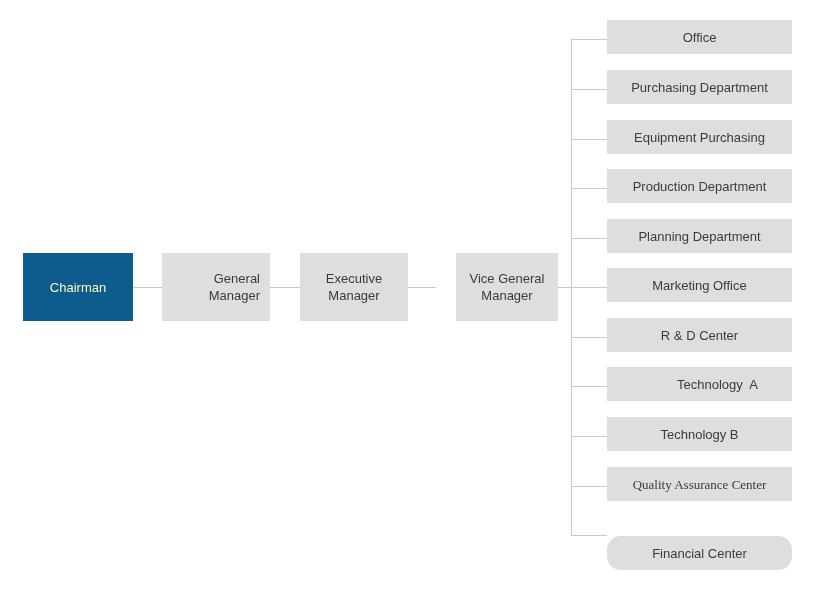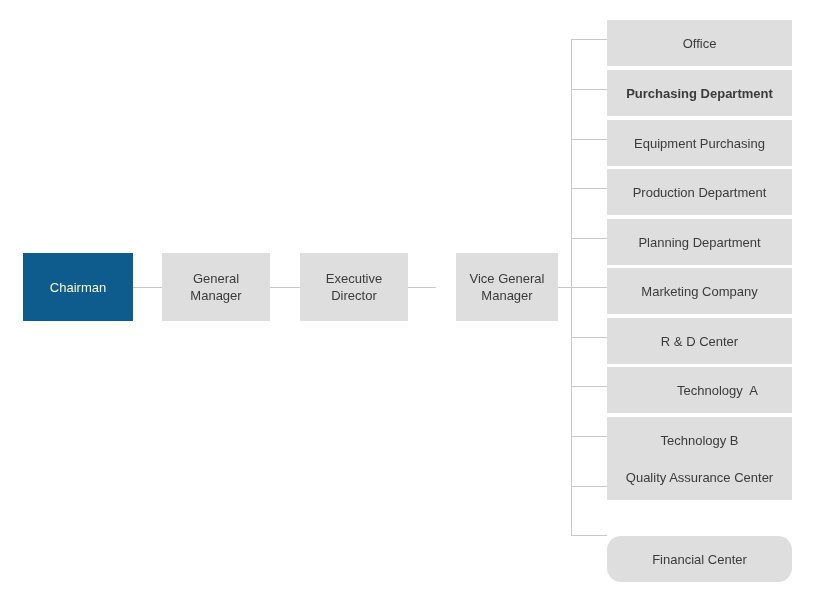--- a/index.html
+++ b/index.html
@@ -33,21 +33,21 @@
     height: 68px;
     padding: 0 10px;
   }
   .primary {
     background: #0d5c8d;
     color: #fef9c3;
   }
   .dept {
     left: 607px;
     width: 185px;
-    height: 46px;
+    height: 34px;
   }
   .dept .label {
     white-space: pre;
   }
   .line {
     position: absolute;
     background: #c8c8c8;
   }
   .h { height: 1px; }
   .v { width: 1px; }
@@ -72,57 +72,57 @@
   <div class="line h" style="left:571px; top:287px; width:36px;"></div>
   <div class="line h" style="left:571px; top:337px; width:36px;"></div>
   <div class="line h" style="left:571px; top:386px; width:36px;"></div>
   <div class="line h" style="left:571px; top:436px; width:36px;"></div>
   <div class="line h" style="left:571px; top:486px; width:36px;"></div>
   <div class="line h" style="left:571px; top:535px; width:36px;"></div>
 
   <div class="node chain primary" style="left:23px; width:110px;">
     <span class="label">Chairman</span>
   </div>
-  <div class="node chain" style="left:162px;">
+  <div class="node chain" style="left:162px;text-align:right;">
     <span class="label">General Manager</span>
   </div>
   <div class="node chain" style="left:300px;">
-    <span class="label">Executive Director</span>
+    <span class="label">Executive Manager</span>
   </div>
   <div class="node chain" style="left:436px; width:102px;margin-left:20px;">
     <span class="label">Vice General Manager</span>
   </div>
 
   <div class="node dept" style="top:20px;">
     <span class="label">Office</span>
   </div>
-  <div class="node dept" style="top:70px;font-weight:bold;">
+  <div class="node dept" style="top:70px;">
     <span class="label">Purchasing Department</span>
   </div>
   <div class="node dept" style="top:120px;">
     <span class="label">Equipment Purchasing</span>
   </div>
   <div class="node dept" style="top:169px;">
     <span class="label">Production Department</span>
   </div>
   <div class="node dept" style="top:219px;">
     <span class="label">Planning Department</span>
   </div>
   <div class="node dept" style="top:268px;">
-    <span class="label">Marketing Company</span>
+    <span class="label">Marketing Office</span>
   </div>
   <div class="node dept" style="top:318px;">
     <span class="label">R &amp; D Center</span>
   </div>
   <div class="node dept" style="top:367px;padding-left:36px;">
     <span class="label">Technology  A</span>
   </div>
   <div class="node dept" style="top:417px;">
     <span class="label">Technology B</span>
   </div>
-  <div class="node dept" style="top:454px;">
+  <div class="node dept" style="top:467px;font-family:Liberation Serif, serif;">
     <span class="label">Quality Assurance Center</span>
   </div>
   <div class="node dept" style="top:536px;border-radius:14px;">
     <span class="label">Financial Center</span>
   </div>
 
 </div>
 
 </body></html>

